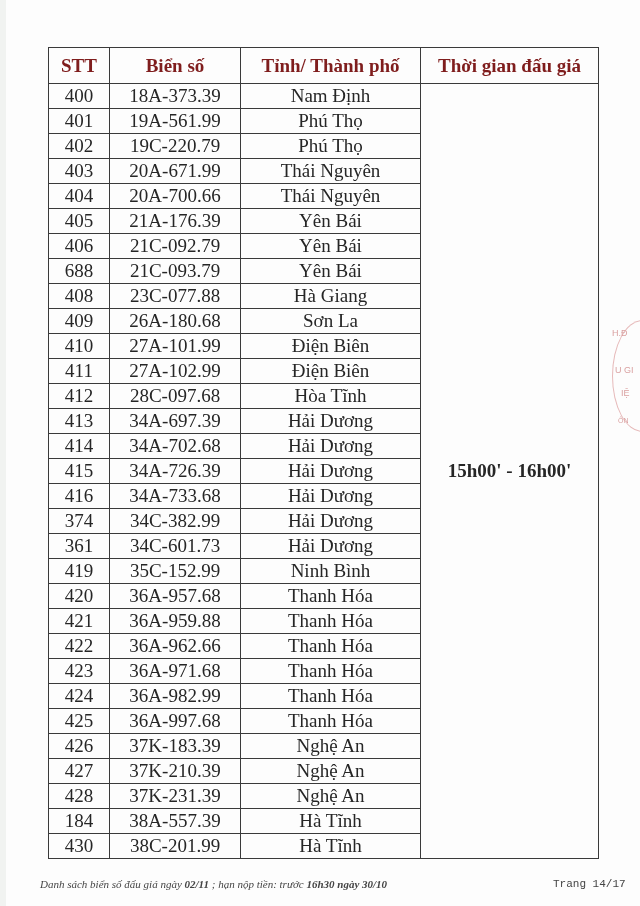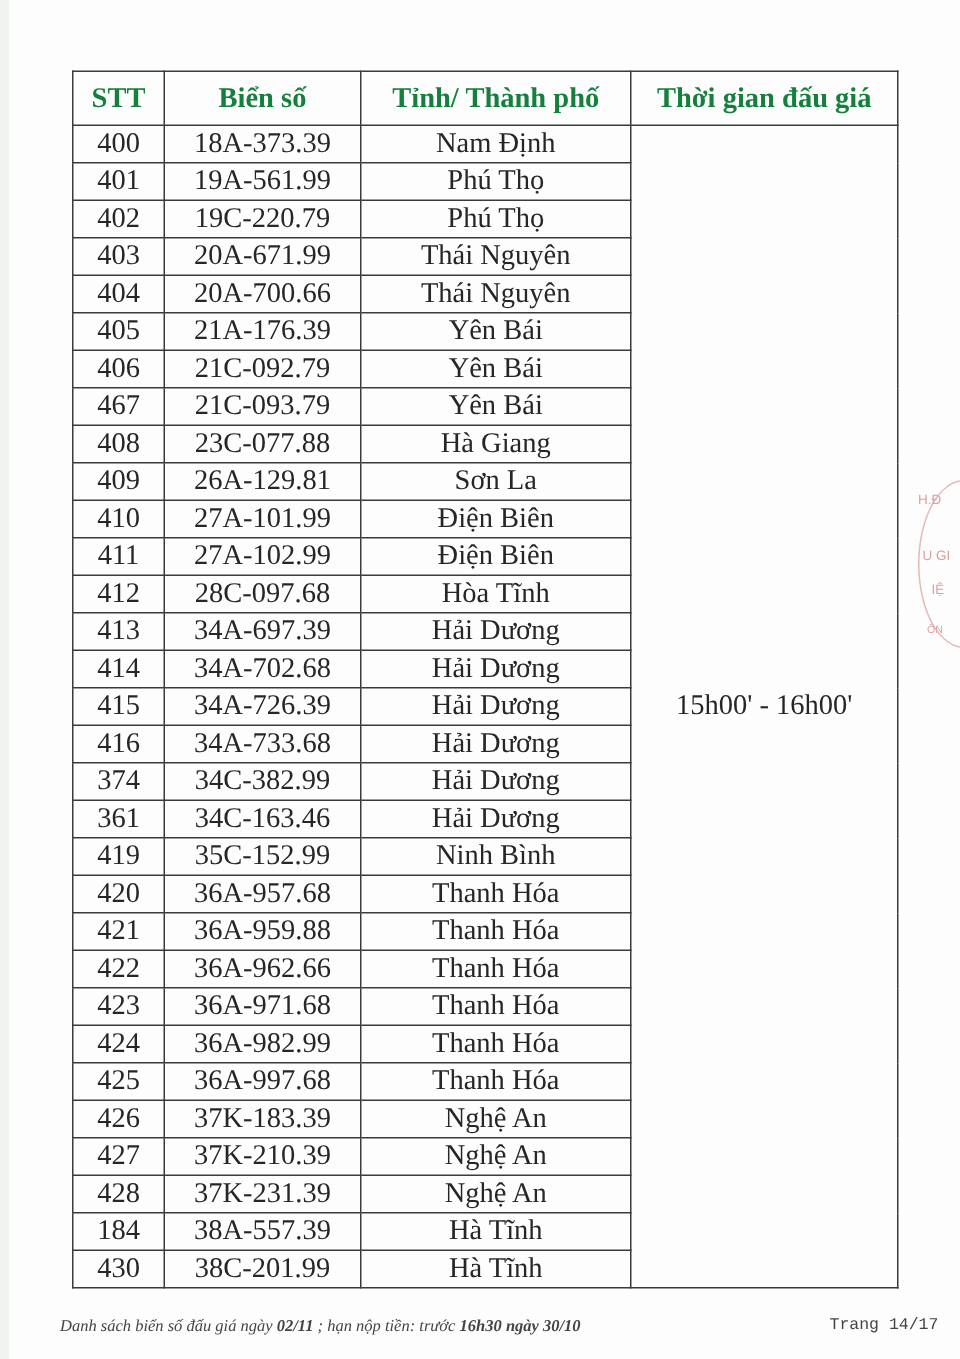--- a/index.html
+++ b/index.html
@@ -9,27 +9,27 @@
     }
     .page-edge { position: absolute; left: 0; top: 0; width: 6px; height: 906px; background: #f1f3f1; }
     table.plates {
       position: absolute; left: 48px; top: 47px; width: 550px;
       border-collapse: collapse; table-layout: fixed;
     }
     table.plates th, table.plates td {
       border: 1px solid #3a3a3a; text-align: center; padding: 0; overflow: hidden; white-space: nowrap;
     }
     table.plates th {
-      height: 35px; font-weight: bold; font-size: 19px; color: #15803d;
+      height: 35px; font-weight: bold; font-size: 19px; color: #7f1d1d;
     }
     table.plates td {
       height: 24px; font-size: 19px; line-height: 24px; color: #262626;
     }
     td.time-cell {
-      font-weight: normal; font-size: 19px; color: #1a1a1a; vertical-align: middle;
+      font-weight: bold; font-size: 19px; color: #1a1a1a; vertical-align: middle;
     }
     col.c-stt { width: 61px; }
     col.c-plate { width: 131px; }
     col.c-prov { width: 180px; }
     col.c-time { width: 178px; }
     .stamp {
       position: absolute; left: 612px; top: 320px; width: 40px; height: 110px;
       color: #d9a0a0; font-family: "Liberation Sans", sans-serif; font-size: 9px; line-height: 14px;
     }
     .stamp .ring {
@@ -96,32 +96,32 @@
         <td>405</td>
         <td>21A-176.39</td>
         <td>Yên Bái</td>
       </tr>
       <tr>
         <td>406</td>
         <td>21C-092.79</td>
         <td>Yên Bái</td>
       </tr>
       <tr>
-        <td>467</td>
+        <td>688</td>
         <td>21C-093.79</td>
         <td>Yên Bái</td>
       </tr>
       <tr>
         <td>408</td>
         <td>23C-077.88</td>
         <td>Hà Giang</td>
       </tr>
       <tr>
         <td>409</td>
-        <td>26A-129.81</td>
+        <td>26A-180.68</td>
         <td>Sơn La</td>
       </tr>
       <tr>
         <td>410</td>
         <td>27A-101.99</td>
         <td>Điện Biên</td>
       </tr>
       <tr>
         <td>411</td>
         <td>27A-102.99</td>
@@ -152,21 +152,21 @@
         <td>34A-733.68</td>
         <td>Hải Dương</td>
       </tr>
       <tr>
         <td>374</td>
         <td>34C-382.99</td>
         <td>Hải Dương</td>
       </tr>
       <tr>
         <td>361</td>
-        <td>34C-163.46</td>
+        <td>34C-601.73</td>
         <td>Hải Dương</td>
       </tr>
       <tr>
         <td>419</td>
         <td>35C-152.99</td>
         <td>Ninh Bình</td>
       </tr>
       <tr>
         <td>420</td>
         <td>36A-957.68</td>

